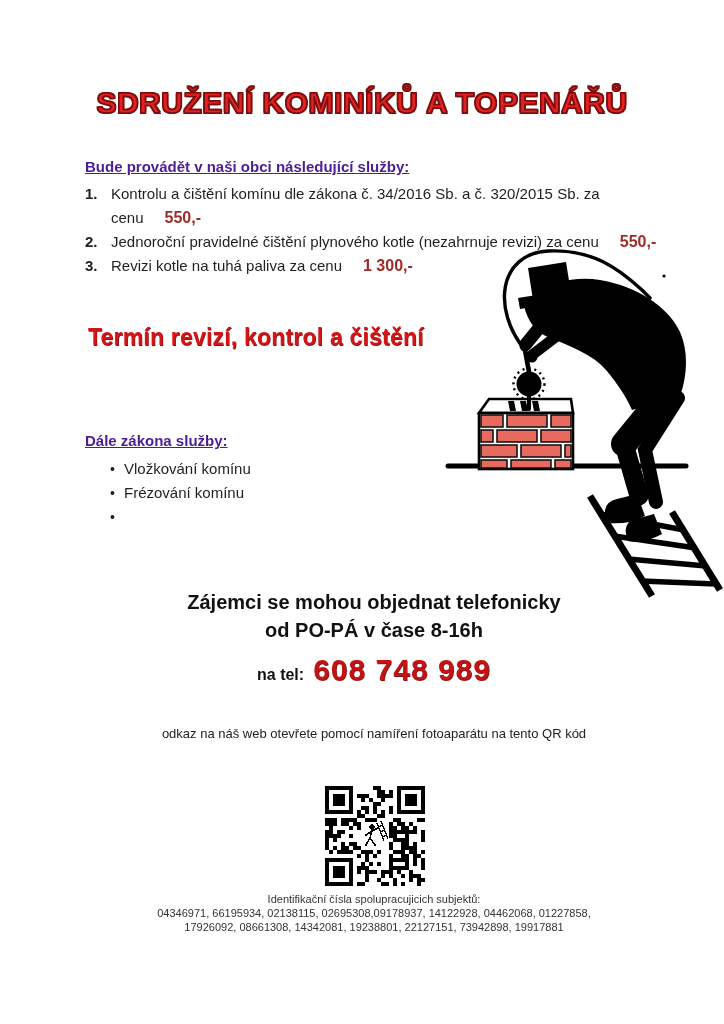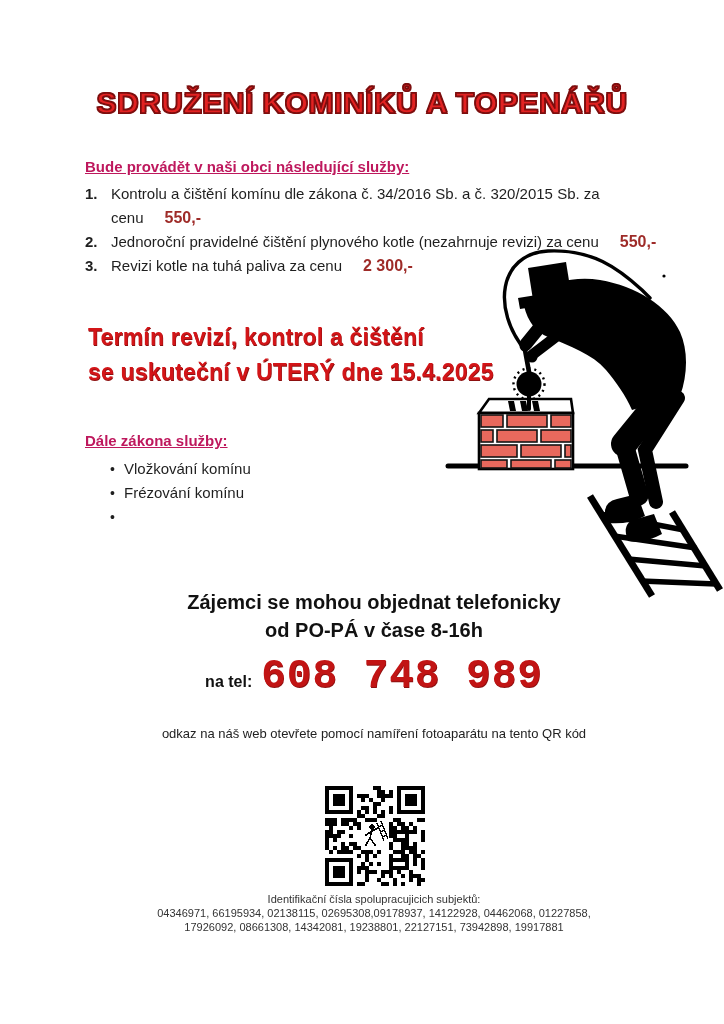--- a/index.html
+++ b/index.html
@@ -11,21 +11,21 @@
   }
   
   .title {
     position:absolute; top:86px; left:0; width:100%;
     text-align:center; font-size:30px; font-weight:800; letter-spacing:0.5px;
     color:#e22222; -webkit-text-stroke:1.4px #7c0e0e;
     text-shadow:1px 1px 0 #7c0e0e, -1px 1px 0 #7c0e0e, 1px -1px 0 #7c0e0e, -1px -1px 0 #7c0e0e;
   }
   
   .services { position:absolute; top:158px; left:85px; width:575px; }
-  .sec-heading { font-size:15px; font-weight:bold; text-decoration:underline; color:#be185d; }
+  .sec-heading { font-size:15px; font-weight:bold; text-decoration:underline; color:#4c1d95; }
   .num-list { margin-top:7px; }
   .num-row { display:flex; line-height:24px; font-size:15px; }
   .num-row .num { width:26px; font-weight:bold; font-size:15px; flex:0 0 26px; }
   .price { font-weight:bold; color:#9e2b28; font-size:16px; margin-left:21px; }
   
   .date-notice {
     position:absolute; top:320px; left:88px;
     font-size:23px; font-weight:bold; color:#d31518;
     line-height:35px; letter-spacing:0.2px;
     text-shadow:0.6px 0.6px 0 #8c0f0f;
@@ -35,21 +35,21 @@
   .bullets { margin-top:8px; list-style:none; }
   .bullets li { display:flex; align-items:baseline; font-size:15px; line-height:24px; }
   .bullets .dot { width:14px; margin-left:25px; flex:0 0 14px; font-size:14px; }
   
   .illustration { position:absolute; left:440px; top:238px; width:284px; height:360px; }
   
   .contact { position:absolute; top:588px; left:0; width:748px; text-align:center; }
   .contact-line { font-size:20px; font-weight:bold; line-height:28px; color:#111; }
   .phone-row { margin-top:9px; display:flex; justify-content:center; align-items:baseline; }
   .phone-label { font-size:16px; font-weight:bold; color:#111; margin-right:9px; }
-  .phone-number { font-size:41px; font-weight:bold; color:#c21414; letter-spacing:1px; text-shadow:0.6px 0.6px 0 #8c0f0f;font-family:Liberation Mono, monospace; }
+  .phone-number { font-size:30px; font-weight:bold; color:#c21414; letter-spacing:1px; text-shadow:0.6px 0.6px 0 #8c0f0f; }
   
   .qr-caption { position:absolute; top:726px; left:0; width:748px; text-align:center; font-size:13px; color:#222; }
   .qr-wrap { position:absolute; top:778px; left:317px; width:116px; height:116px; }
   
   .footer { position:absolute; top:892px; left:0; width:748px; text-align:center; font-size:11px; color:#333; line-height:14px; }
 </style>
 </head>
 <body>
 
 <div class="page">
@@ -62,28 +62,27 @@
       <div class="num-row">
         <span class="num">1.</span>
         <span><span>Kontrolu a čištění komínu dle zákona č. 34/2016 Sb. a č. 320/2015 Sb. za cenu</span><span class="price">550,-</span></span>
       </div>
       <div class="num-row">
         <span class="num">2.</span>
         <span><span>Jednoroční pravidelné čištění plynového kotle (nezahrnuje revizi) za cenu</span><span class="price">550,-</span></span>
       </div>
       <div class="num-row">
         <span class="num">3.</span>
-        <span><span>Revizi kotle na tuhá paliva za cenu</span><span class="price">2 300,-</span></span>
+        <span><span>Revizi kotle na tuhá paliva za cenu</span><span class="price">1 300,-</span></span>
       </div>
     </div>
   </div>
 
   <div class="date-notice">
     <div>Termín revizí, kontrol a čištění</div>
-    <div>se uskuteční v ÚTERÝ dne 15.4.2025</div>
   </div>
 
   <div class="more-services">
     <div class="sec-heading">Dále zákona služby:</div>
     <ul class="bullets">
       <li>
           <span class="dot">•</span>
           <span>Vložkování komínu</span>
         </li>
       <li>

